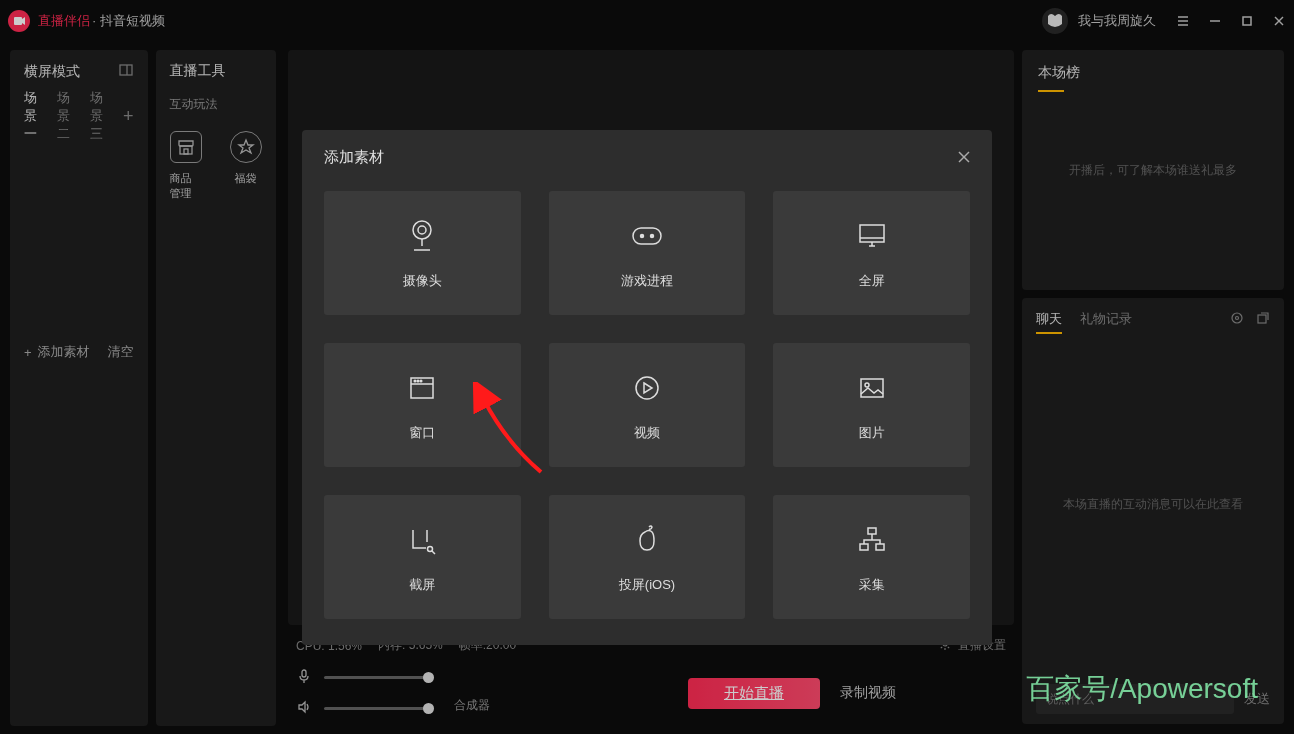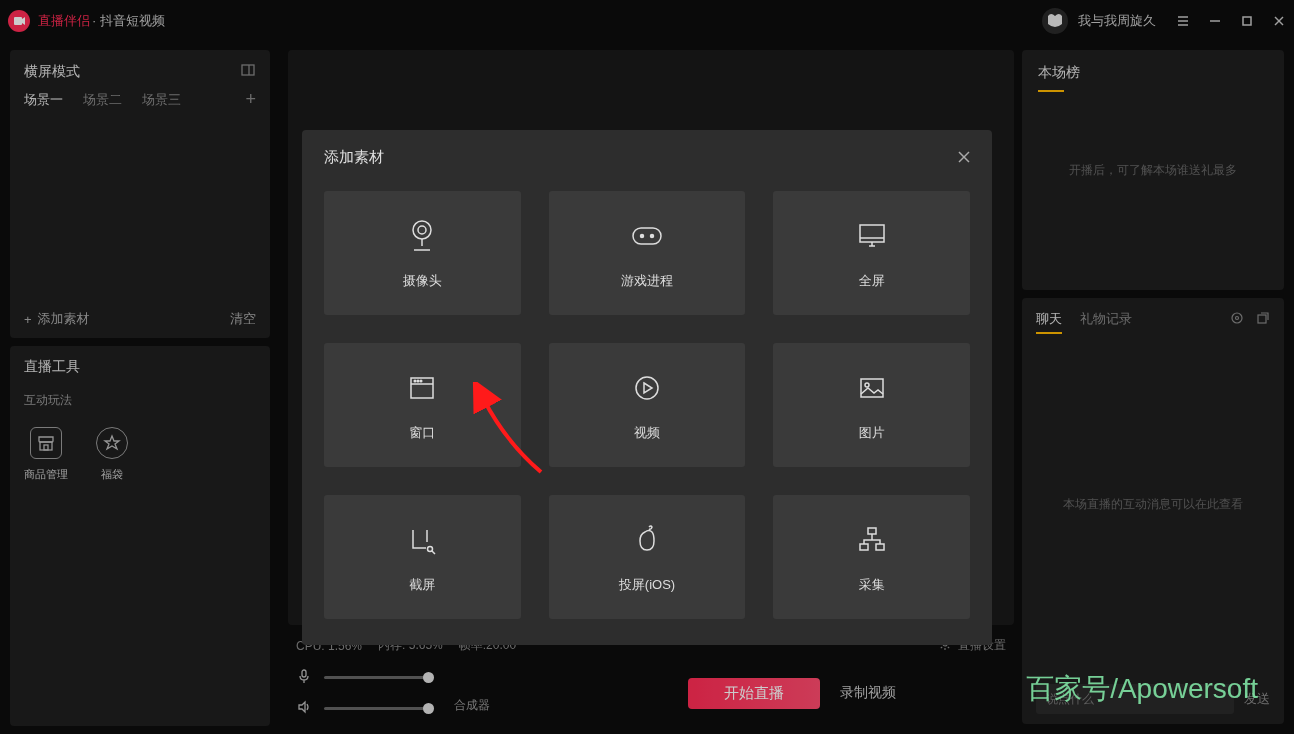--- a/index.html
+++ b/index.html
@@ -39,21 +39,21 @@
 
 
 .main {
   display: flex;
   height: calc(100% - 42px);
 }
 .sidebar-left {
   width: 280px;
   padding: 8px 10px;
   display: flex;
-  flex-direction: column;
+  flex-direction: row;
   gap: 8px;
 }
 .panel {
   background: #1e1e1e;
   border-radius: 4px;
 }
 .panel-header {
   display: flex;
   justify-content: space-between;
   align-items: center;
@@ -124,20 +124,21 @@
 .synth { font-size:12px; color:#999; align-self:flex-end; margin-bottom:4px; }
 .center-actions { margin-left:auto; display:flex; align-items:center; gap:20px; margin-right: 110px; }
 .start-btn {
   background: linear-gradient(90deg, #ff2c55, #ff4b6e);
   color: #fff;
   font-size: 15px;
   padding: 6px 36px;
   border-radius: 4px;
   cursor: pointer;
   border:none;
+  text-decoration:underline;
 }
 .record-btn { color:#c8c8c8; font-size:14px; cursor:pointer; }
 
 .sidebar-right {
   width: 272px;
   padding: 8px 10px 10px 0;
   display:flex;
   flex-direction:column;
   gap:8px;
 }

